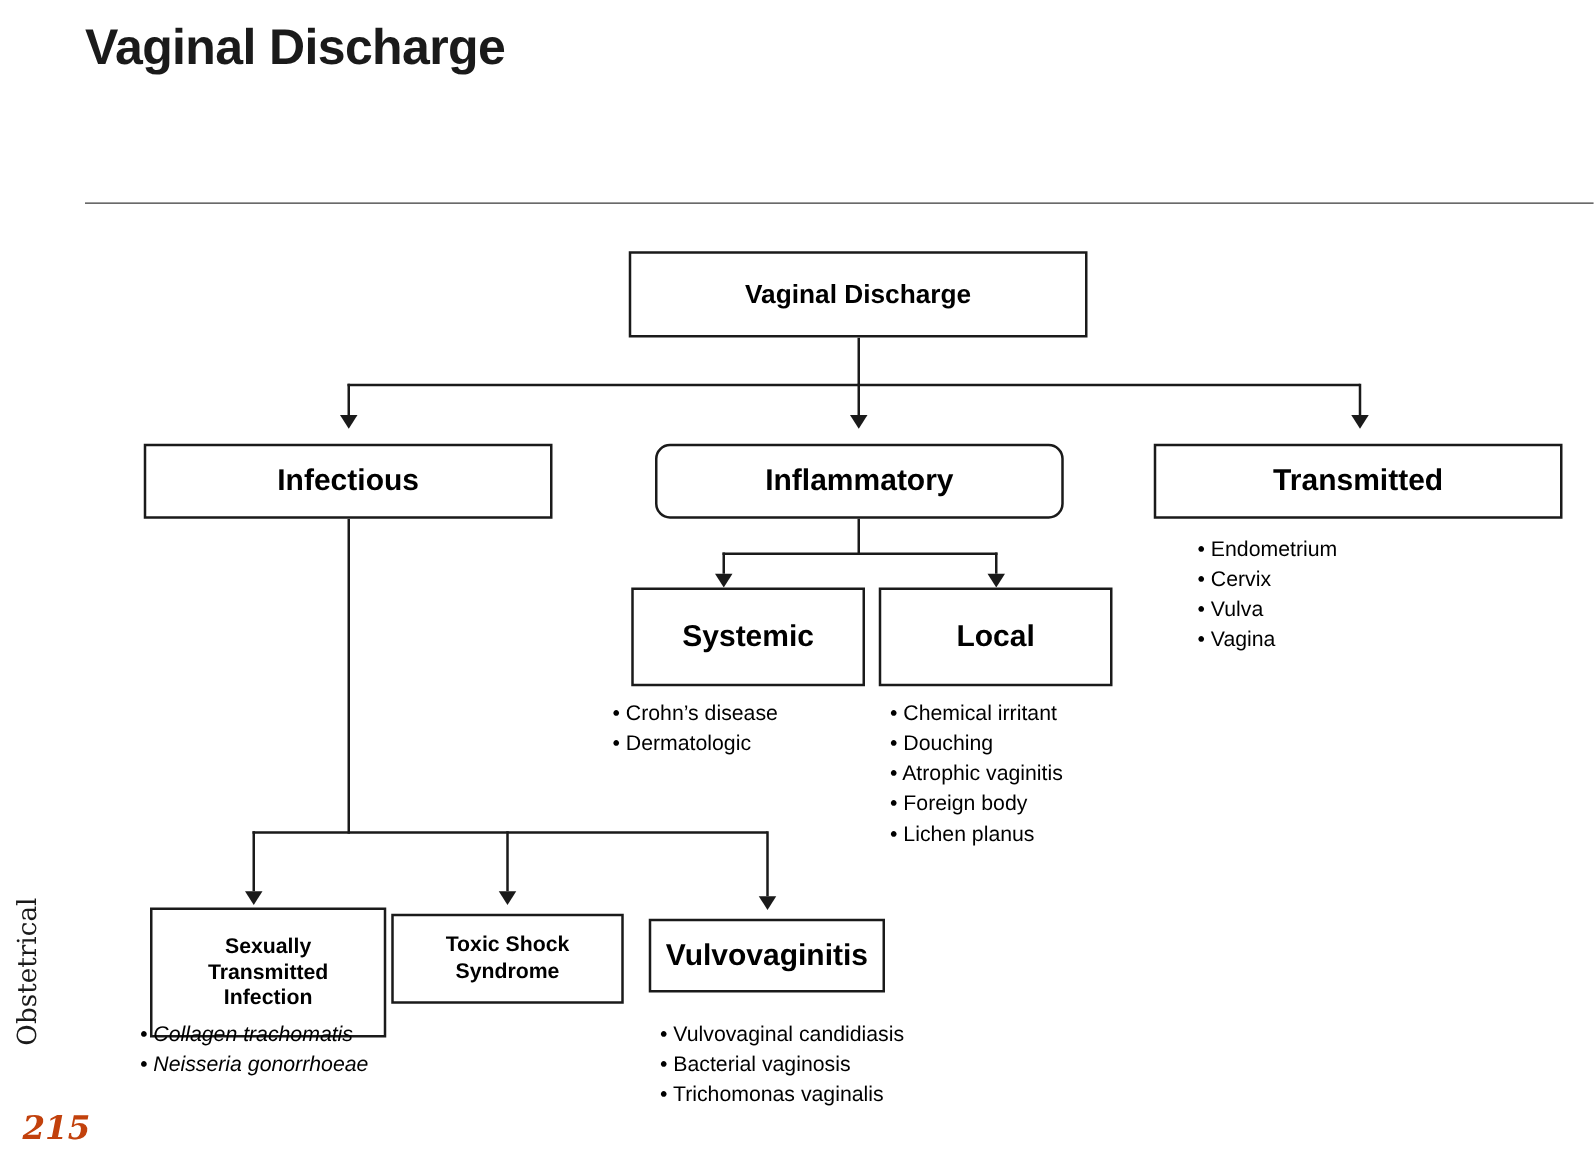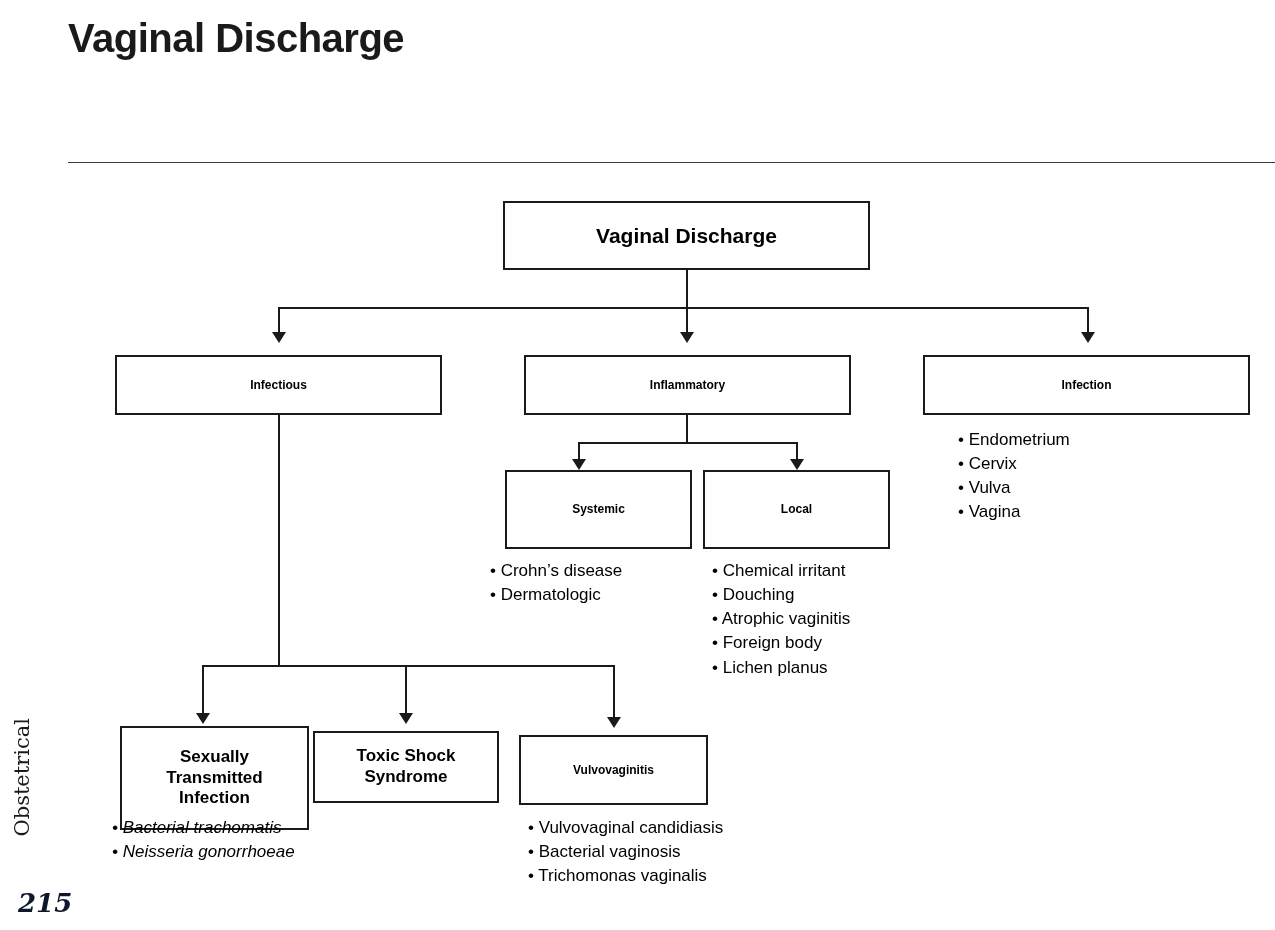--- a/index.html
+++ b/index.html
@@ -45,38 +45,38 @@
     white-space: nowrap;
   }
   #page-number {
     position: absolute;
     left: 18px;
     top: 888px;
     font-family: "DejaVu Serif", serif;
     font-style: italic;
     font-weight: bold;
     font-size: 26px;
-    color: #0f172a;
+    color: #c2410c;
   }
 
   .node {
     position: absolute;
     border: 2px solid #1a1a1a;
     background: #ffffff;
     box-sizing: border-box;
     display: flex;
     align-items: center;
     justify-content: center;
     text-align: center;
     font-weight: bold;
     line-height: 1.22;
     color: #000000;
   }
   .node.big { font-size: 21px; }
-  .node.mid { font-size: 12px; }
+  .node.mid { font-size: 24px; }
   .node.sm  { font-size: 17px; }
 
   .bullets {
     position: absolute;
     font-size: 17px;
     line-height: 1.42;
     color: #000;
   }
   .bullets div { white-space: nowrap; }
   .bullets div.wrap { white-space: normal; }
@@ -128,23 +128,23 @@
 <div class="ln v" style="left:405px; top:665px; height:48px;"></div>
 <div class="ln v" style="left:613px; top:665px; height:52px;"></div>
 <div class="arrow" style="left:196px; top:713px;"></div>
 <div class="arrow" style="left:399px; top:713px;"></div>
 <div class="arrow" style="left:607px; top:717px;"></div>
 
 <div class="node big" style="left:503px; top:201px; width:367px; height:69px;">Vaginal Discharge</div>
 
 <div class="node mid" style="left:115px; top:355px; width:327px; height:60px;">Infectious</div>
 
-<div class="node mid" style="left:524px; top:355px; width:327px; height:60px;">Inflammatory</div>
+<div class="node mid" style="left:524px; top:355px; width:327px; height:60px;border-radius:12px;">Inflammatory</div>
 
-<div class="node mid" style="left:923px; top:355px; width:327px; height:60px;">Infection</div>
+<div class="node mid" style="left:923px; top:355px; width:327px; height:60px;">Transmitted</div>
 
 <div class="bullets" style="left:958px; top:428px; width:280px;">
   <div>• Endometrium</div>
   <div>• Cervix</div>
   <div>• Vulva</div>
   <div>• Vagina</div>
 </div>
 
 <div class="node mid" style="left:485px; top:470px; width:187px; height:79px;margin-left:20px;">Systemic</div>
 
@@ -160,24 +160,24 @@
   <div>• Douching</div>
   <div>• Atrophic vaginitis</div>
   <div>• Foreign body</div>
   <div>• Lichen planus</div>
 </div>
 
 <div class="node sm" style="left:120px; top:726px; width:189px; height:104px; padding:0 14px;">Sexually Transmitted Infection</div>
 
 <div class="node sm" style="left:313px; top:731px; width:186px; height:72px; padding:0 16px;">Toxic Shock Syndrome</div>
 
-<div class="node mid" style="left:519px; top:735px; width:189px; height:70px;">Vulvovaginitis</div>
+<div class="node mid" style="left:519px; top:735px; width:189px; height:59px;">Vulvovaginitis</div>
 
 <div class="bullets" style="left:112px; top:816px; width:230px;">
-  <div class="wrap it">• Bacterial trachomatis</div>
+  <div class="wrap it">• Collagen trachomatis</div>
   <div class="wrap it">• Neisseria gonorrhoeae</div>
 </div>
 
 <div class="bullets" style="left:528px; top:816px; width:210px;">
   <div class="wrap">• Vulvovaginal candidiasis</div>
   <div>• Bacterial vaginosis</div>
   <div>• Trichomonas vaginalis</div>
 </div>
 
 </body></html>

